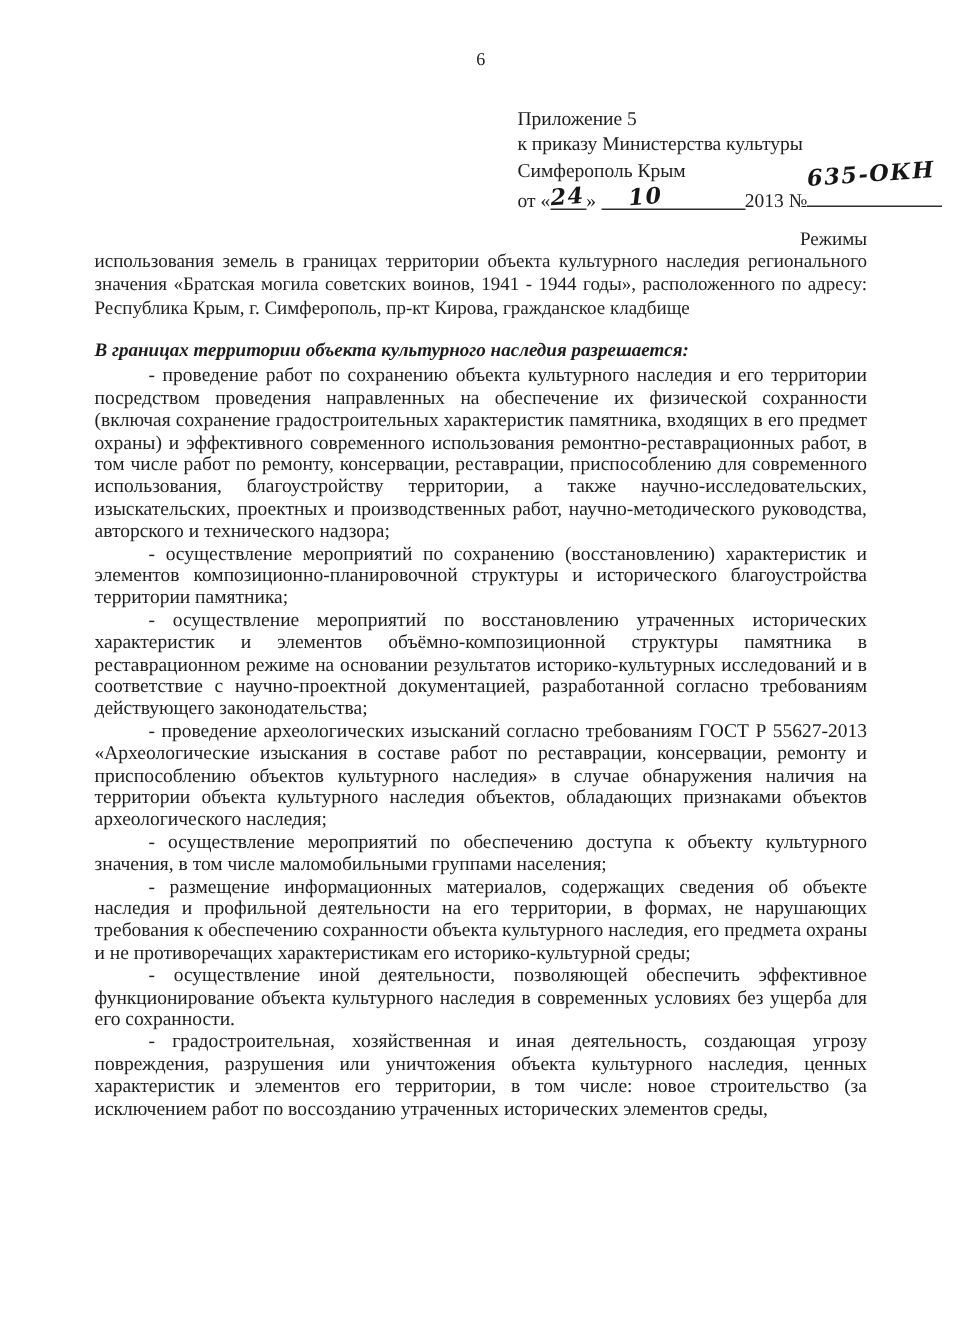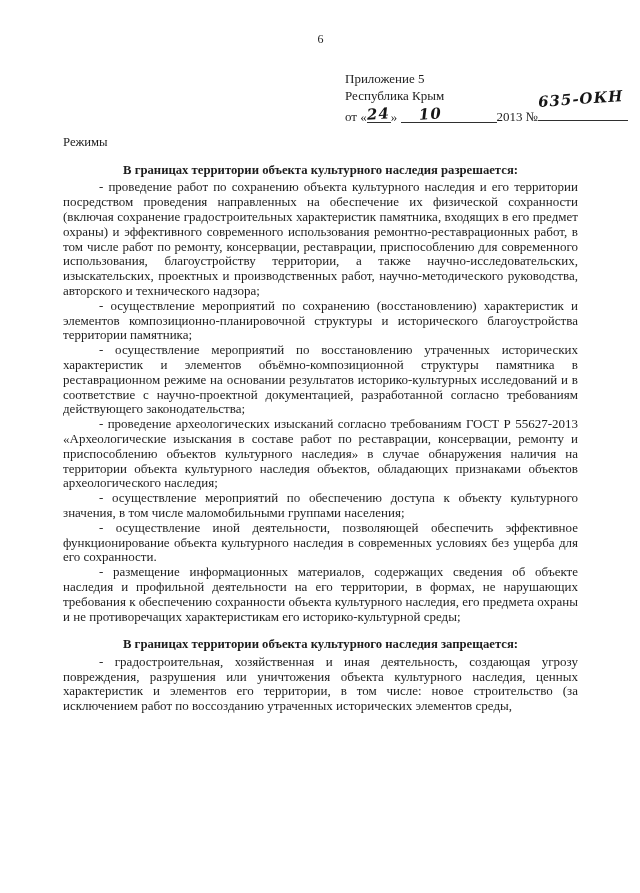--- a/index.html
+++ b/index.html
@@ -57,69 +57,71 @@
   }
   .blank-month .hw { margin-left: 18px; }
   .blank-num .hw {
     position: absolute;
     left: 0;
     top: -15px;
     white-space: nowrap;
   }
   .doc-title {
     margin-top: 10px;
-    text-align: left;
+    text-align: right;
     font-size: 12.7px;
     line-height: 15px;
   }
   .title-body {
     margin: 0;
     font-size: 12.7px;
     line-height: 15.2px;
     text-align: justify;
   }
   .section-heading {
     margin: 13px 0 2px 0;
     font-size: 12.7px;
     font-weight: bold;
     line-height: 15.5px;
-    text-align: center;
+    text-align: left;
+    font-style: italic;
   }
   .para {
     margin: 0;
     font-size: 13px;
     line-height: 14.8px;
     text-align: justify;
     text-indent: 36px;
   }
 </style>
 </head>
 <body>
 
 <div class="page">
 
   <div class="page-number">6</div>
 
   <div class="appendix">
     <div>Приложение 5</div>
-    <div>Республика Крым</div>
+    <div>к приказу Министерства культуры</div>
+    <div>Симферополь Крым</div>
     <div class="date-line">
       <span>от «</span><span class="blank blank-day"><span class="hw">24</span></span><span>»</span>
       <span class="blank blank-month"><span class="hw">10</span></span><span>2013</span>
       <span>№</span><span class="blank blank-num"><span class="hw">635-ОКН</span></span>
     </div>
   </div>
 
   <div class="doc-title">Режимы</div>
+  <p class="title-body">использования земель в границах территории объекта культурного наследия регионального значения «Братская могила советских воинов, 1941 - 1944 годы», расположенного по адресу: Республика Крым, г. Симферополь, пр-кт Кирова, гражданское кладбище</p>
 
   <h2 class="section-heading">В границах территории объекта культурного наследия разрешается:</h2>
   <p class="para">- проведение работ по сохранению объекта культурного наследия и его территории посредством проведения направленных на обеспечение их физической сохранности (включая сохранение градостроительных характеристик памятника, входящих в его предмет охраны) и эффективного современного использования ремонтно-реставрационных работ, в том числе работ по ремонту, консервации, реставрации, приспособлению для современного использования, благоустройству территории, а также научно-исследовательских, изыскательских, проектных и производственных работ, научно-методического руководства, авторского и технического надзора;</p>
   <p class="para">- осуществление мероприятий по сохранению (восстановлению) характеристик и элементов композиционно-планировочной структуры и исторического благоустройства территории памятника;</p>
   <p class="para">- осуществление мероприятий по восстановлению утраченных исторических характеристик и элементов объёмно-композиционной структуры памятника в реставрационном режиме на основании результатов историко-культурных исследований и в соответствие с научно-проектной документацией, разработанной согласно требованиям действующего законодательства;</p>
   <p class="para">- проведение археологических изысканий согласно требованиям ГОСТ Р 55627-2013 «Археологические изыскания в составе работ по реставрации, консервации, ремонту и приспособлению объектов культурного наследия» в случае обнаружения наличия на территории объекта культурного наследия объектов, обладающих признаками объектов археологического наследия;</p>
   <p class="para">- осуществление мероприятий по обеспечению доступа к объекту культурного значения, в том числе маломобильными группами населения;</p>
+  <p class="para">- размещение информационных материалов, содержащих сведения об объекте наследия и профильной деятельности на его территории, в формах, не нарушающих требования к обеспечению сохранности объекта культурного наследия, его предмета охраны и не противоречащих характеристикам его историко-культурной среды;</p>
   <p class="para">- осуществление иной деятельности, позволяющей обеспечить эффективное функционирование объекта культурного наследия в современных условиях без ущерба для его сохранности.</p>
-  <p class="para">- размещение информационных материалов, содержащих сведения об объекте наследия и профильной деятельности на его территории, в формах, не нарушающих требования к обеспечению сохранности объекта культурного наследия, его предмета охраны и не противоречащих характеристикам его историко-культурной среды;</p>
 
-  <h2 class="section-heading">В границах территории объекта культурного наследия запрещается:</h2>
   <p class="para">- градостроительная, хозяйственная и иная деятельность, создающая угрозу повреждения, разрушения или уничтожения объекта культурного наследия, ценных характеристик и элементов его территории, в том числе: новое строительство (за исключением работ по воссозданию утраченных исторических элементов среды,</p>
 
 </div>
 
 </body></html>

